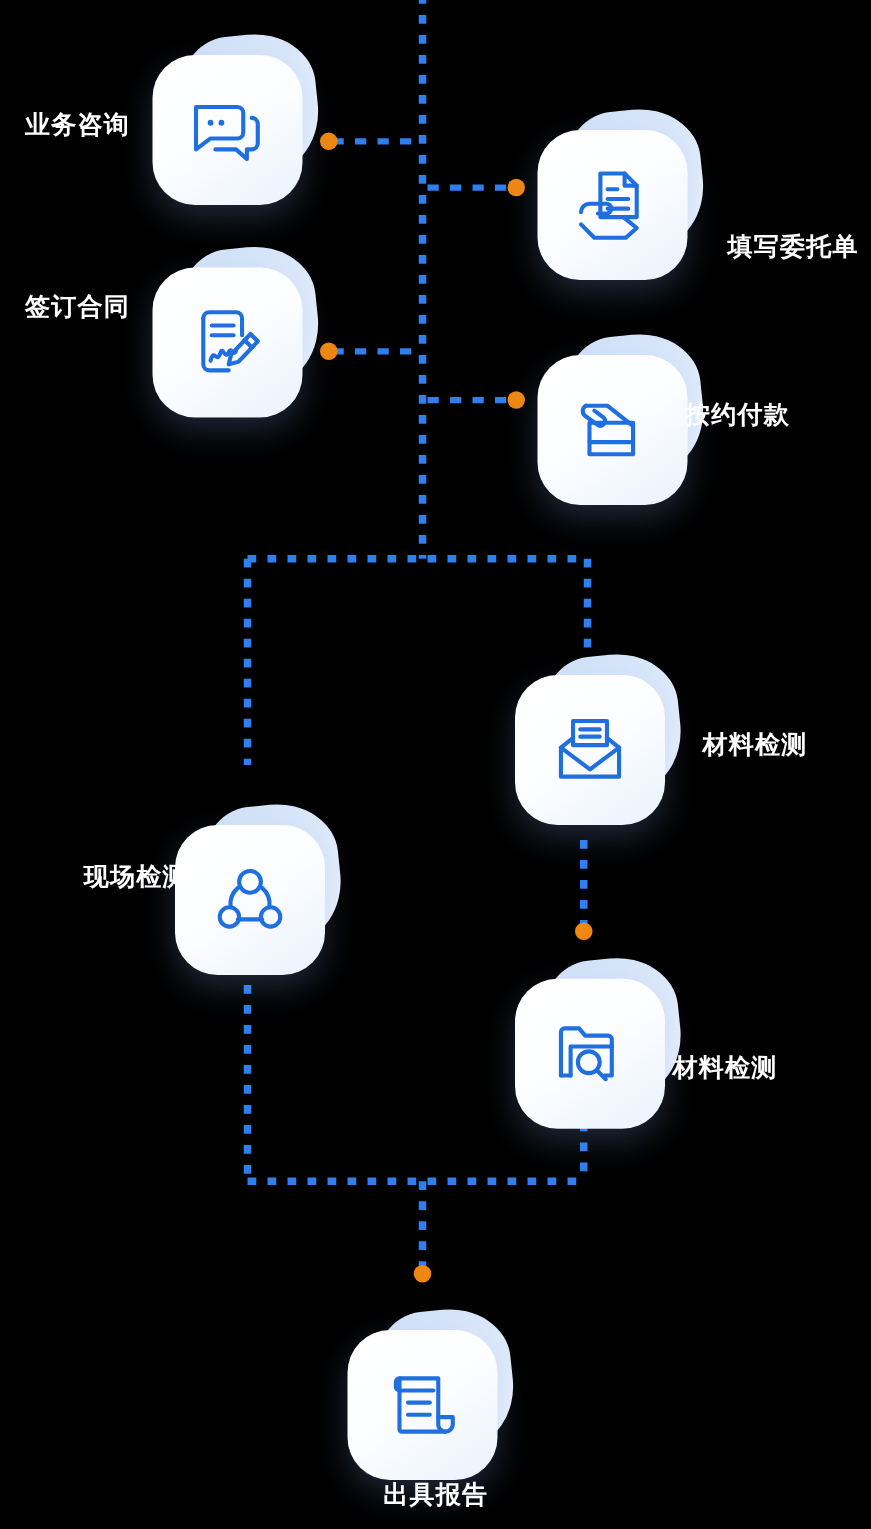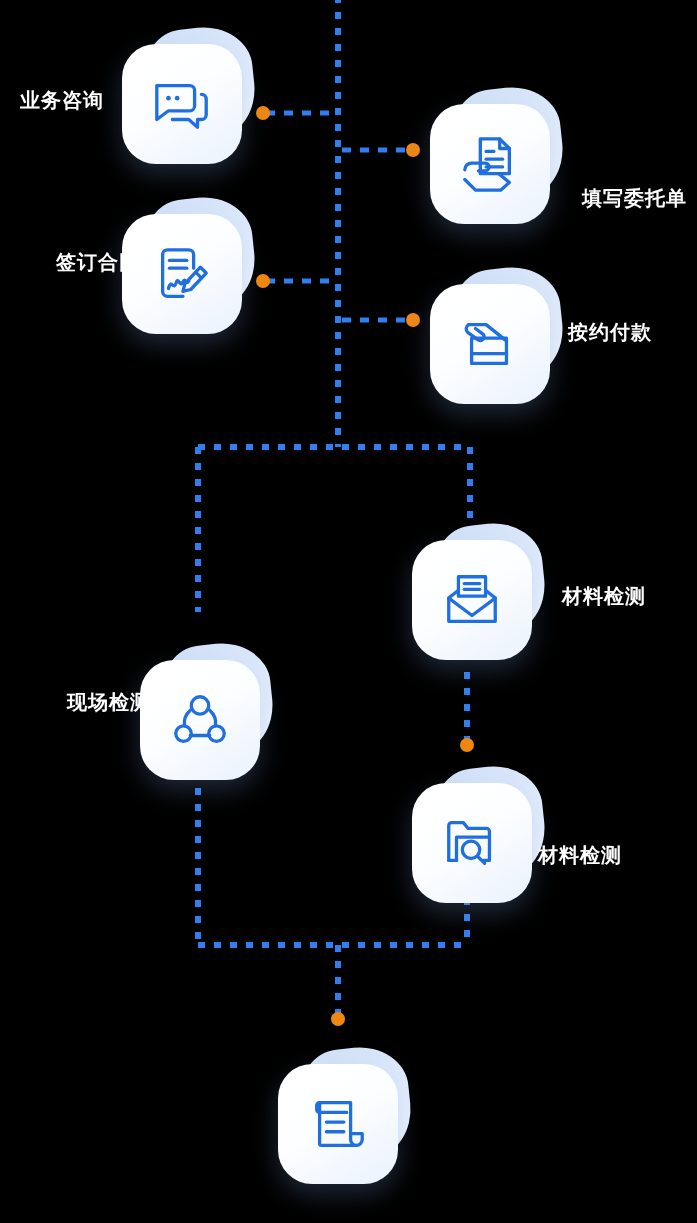--- a/index.html
+++ b/index.html
@@ -129,37 +129,37 @@
           <path d="M12,12 v38 a5,5 0 0 0 5,5 h16"></path>
           <path d="M19,18 h18"></path>
           <path d="M19,26 h18"></path>
           <path d="M18,47 c3,-11 5,3 8,-6 c2,-7 4,6 7,-1 c2,-5 4,4 6,-1"></path>
           <path d="M51,25 l6,6 l-16,17 l-8,2 l2,-8 z"></path>
           <path d="M46,30 l6,6"></path>
         </svg>
       </div>
     </div>
   </div>
-  <div class="label left" style="left:0px;top:252px;width:104px;padding-left:36px;">签订合同</div>
+  <div class="label left" style="left:0px;top:236px;width:104px;">签订合同</div>
 
   <div class="node" style="left:430px;top:276px;">
     <div class="card">
       <div class="blob"></div>
       <div class="face"></div>
       <div class="glyph">
         <svg width="62" height="62" viewBox="0 0 64 64" fill="none" stroke="#1f6fe0" stroke-width="3.4" stroke-linecap="round" stroke-linejoin="round">
           <path d="M10,12 h18 l20,16"></path>
           <path d="M10,12 a5,5 0 0 0 -1,8 l11,8 a4,4 0 0 0 5,-6 l-8,-6"></path>
           <rect x="13" y="26" width="36" height="26"></rect>
           <path d="M13,42 h36"></path>
         </svg>
       </div>
     </div>
   </div>
-  <div class="label right" style="left:568px;top:322px;">按约付款</div>
+  <div class="label right" style="left:548px;top:322px;">按约付款</div>
 
   <div class="node" style="left:412px;top:532px;">
     <div class="card">
       <div class="blob"></div>
       <div class="face"></div>
       <div class="glyph">
         <svg width="62" height="62" viewBox="0 0 64 64" fill="none" stroke="#1f6fe0" stroke-width="3.4" stroke-linecap="round" stroke-linejoin="round">
           <rect x="18" y="8" width="28" height="20"></rect>
           <path d="M24,15 h16"></path>
           <path d="M24,21 h16"></path>
@@ -216,14 +216,15 @@
         <svg width="62" height="62" viewBox="0 0 64 64" fill="none" stroke="#1f6fe0" stroke-width="3.4" stroke-linecap="round" stroke-linejoin="round">
           <path d="M13,10 h32 v38 a6,6 0 0 0 6,6 h-36 a2,2 0 0 1 -2,-2 z"></path>
           <path d="M13,10 a3,3 0 0 0 -3,3 v4 a3,3 0 0 0 3,3 h28"></path>
           <path d="M45,42 h12 v6 a6,6 0 0 1 -6,6"></path>
           <path d="M20,30 h18"></path>
           <path d="M20,40 h18"></path>
         </svg>
       </div>
     </div>
   </div>
+  <div class="label" style="left:0px;top:1186px;width:697px;text-align:center;">出具报告</div>
 
 </div>
 
 </body></html>

